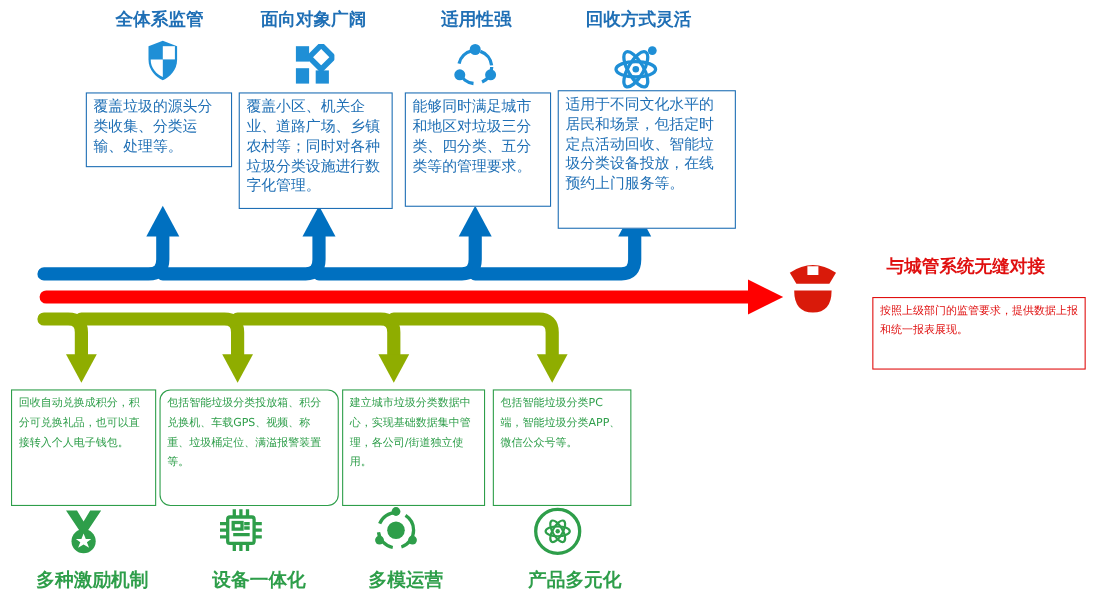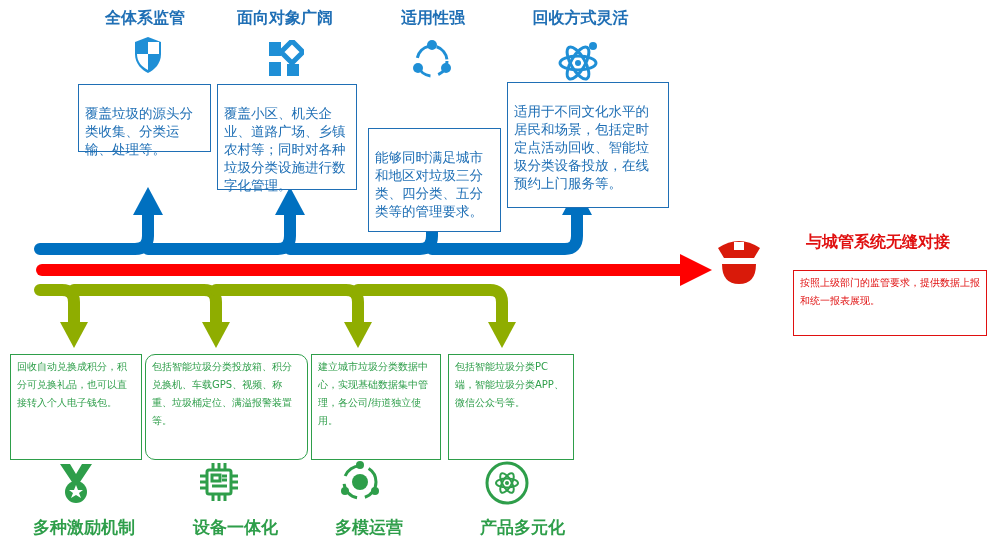--- a/index.html
+++ b/index.html
@@ -1,20 +1,20 @@
 <!DOCTYPE html>
 <html><head>
 <meta charset="utf-8">
 <style>
   html,body{margin:0;padding:0;background:#ffffff;}
   body{width:997px;height:546px;position:relative;overflow:hidden;font-family:"DejaVu Sans","Liberation Sans",sans-serif;}
   .abs{position:absolute;}
   .title-top{position:absolute;font-weight:bold;font-size:16px;color:#1f6fb5;white-space:nowrap;text-align:center;}
   .title-bot{position:absolute;font-weight:bold;font-size:17px;color:#2e9e4a;white-space:nowrap;text-align:right;}
-  .box-blue{position:absolute;border:1px solid #1f6fb5;background:#fff;color:#1f6fb5;font-size:13.5px;line-height:18px;padding:19px 6px;box-sizing:border-box;}
+  .box-blue{position:absolute;border:1px solid #1f6fb5;background:#fff;color:#1f6fb5;font-size:13.5px;line-height:18px;padding:3px 6px;box-sizing:border-box;}
   .box-green{position:absolute;border:1px solid #2e9e4a;background:#fff;color:#2e9e4a;font-size:10px;line-height:18px;padding:3px 6px;box-sizing:border-box;}
   .box-red{position:absolute;border:1px solid #e01010;background:#fff;color:#e01010;font-size:10px;line-height:18px;padding:3px 6px;box-sizing:border-box;}
   .red-title{position:absolute;font-weight:bold;font-size:16px;color:#e01010;white-space:nowrap;}
   svg.icon{position:absolute;}
 </style>
 </head>
 <body>
 
 <svg class="abs" style="left:0;top:0" width="997" height="546">
 
@@ -72,21 +72,21 @@
 </div>
 
 <div>
   <div class="title-top" style="left:383px;top:8px;width:100px;">适用性强</div>
   <svg class="icon" style="left:412px;top:40px" width="40" height="40" viewBox="0 0 40 40">
     <circle cx="20" cy="21" r="15" fill="none" stroke="#1f8fd6" stroke-width="3" stroke-dasharray="17 8"></circle>
     <circle cx="20" cy="5" r="5" fill="#1f8fd6"></circle>
     <circle cx="6" cy="28" r="5" fill="#1f8fd6"></circle>
     <circle cx="34" cy="28" r="5" fill="#1f8fd6"></circle>
   </svg>
-  <div class="box-blue" style="left:368px;top:84px;width:133px;height:104px;margin-top:44px;">能够同时满足城市和地区对垃圾三分类、四分类、五分类等的管理要求。</div>
+  <div class="box-blue" style="left:368px;top:84px;width:133px;height:104px;">能够同时满足城市和地区对垃圾三分类、四分类、五分类等的管理要求。</div>
 </div>
 
 <div>
   <div class="title-top" style="left:518px;top:8px;width:125px;">回收方式灵活</div>
   <svg class="icon" style="left:558px;top:40px" width="44" height="42" viewBox="0 0 44 42">
     <g fill="none" stroke="#1f8fd6" stroke-width="3">
       <ellipse cx="20" cy="23" rx="18" ry="7"></ellipse>
       <ellipse cx="20" cy="23" rx="18" ry="7" transform="rotate(60 20 23)"></ellipse>
       <ellipse cx="20" cy="23" rx="18" ry="7" transform="rotate(-60 20 23)"></ellipse>
     </g>

